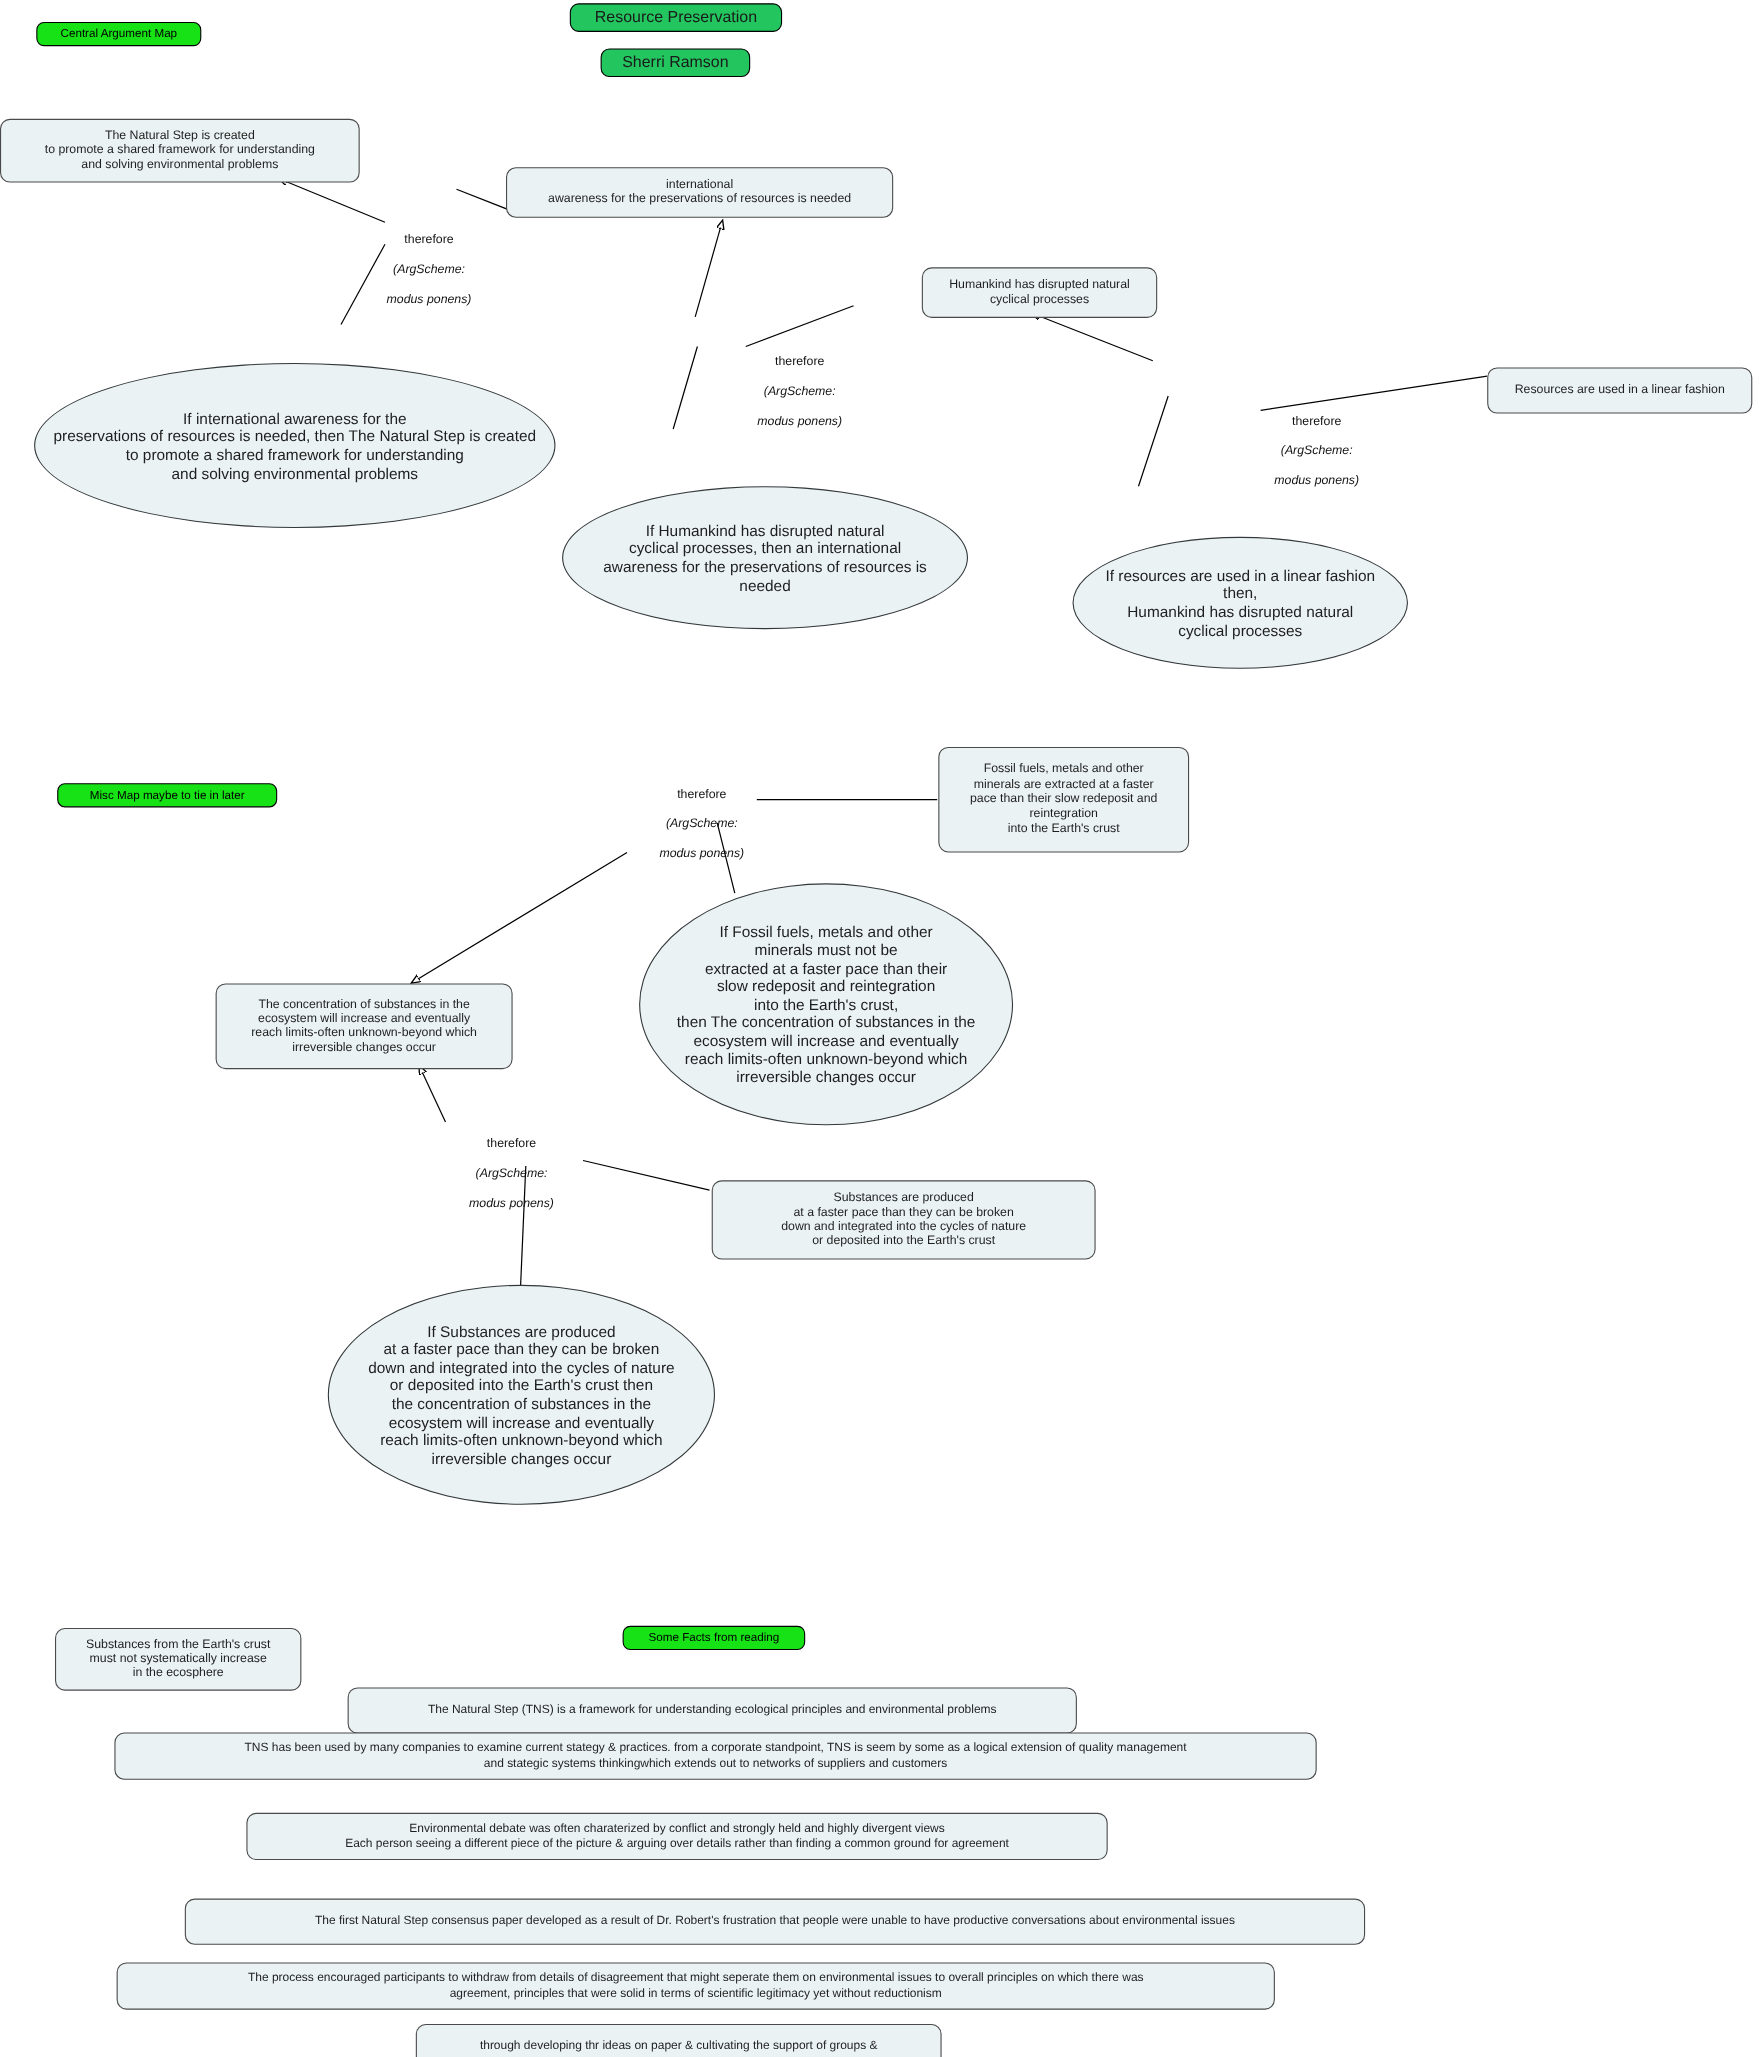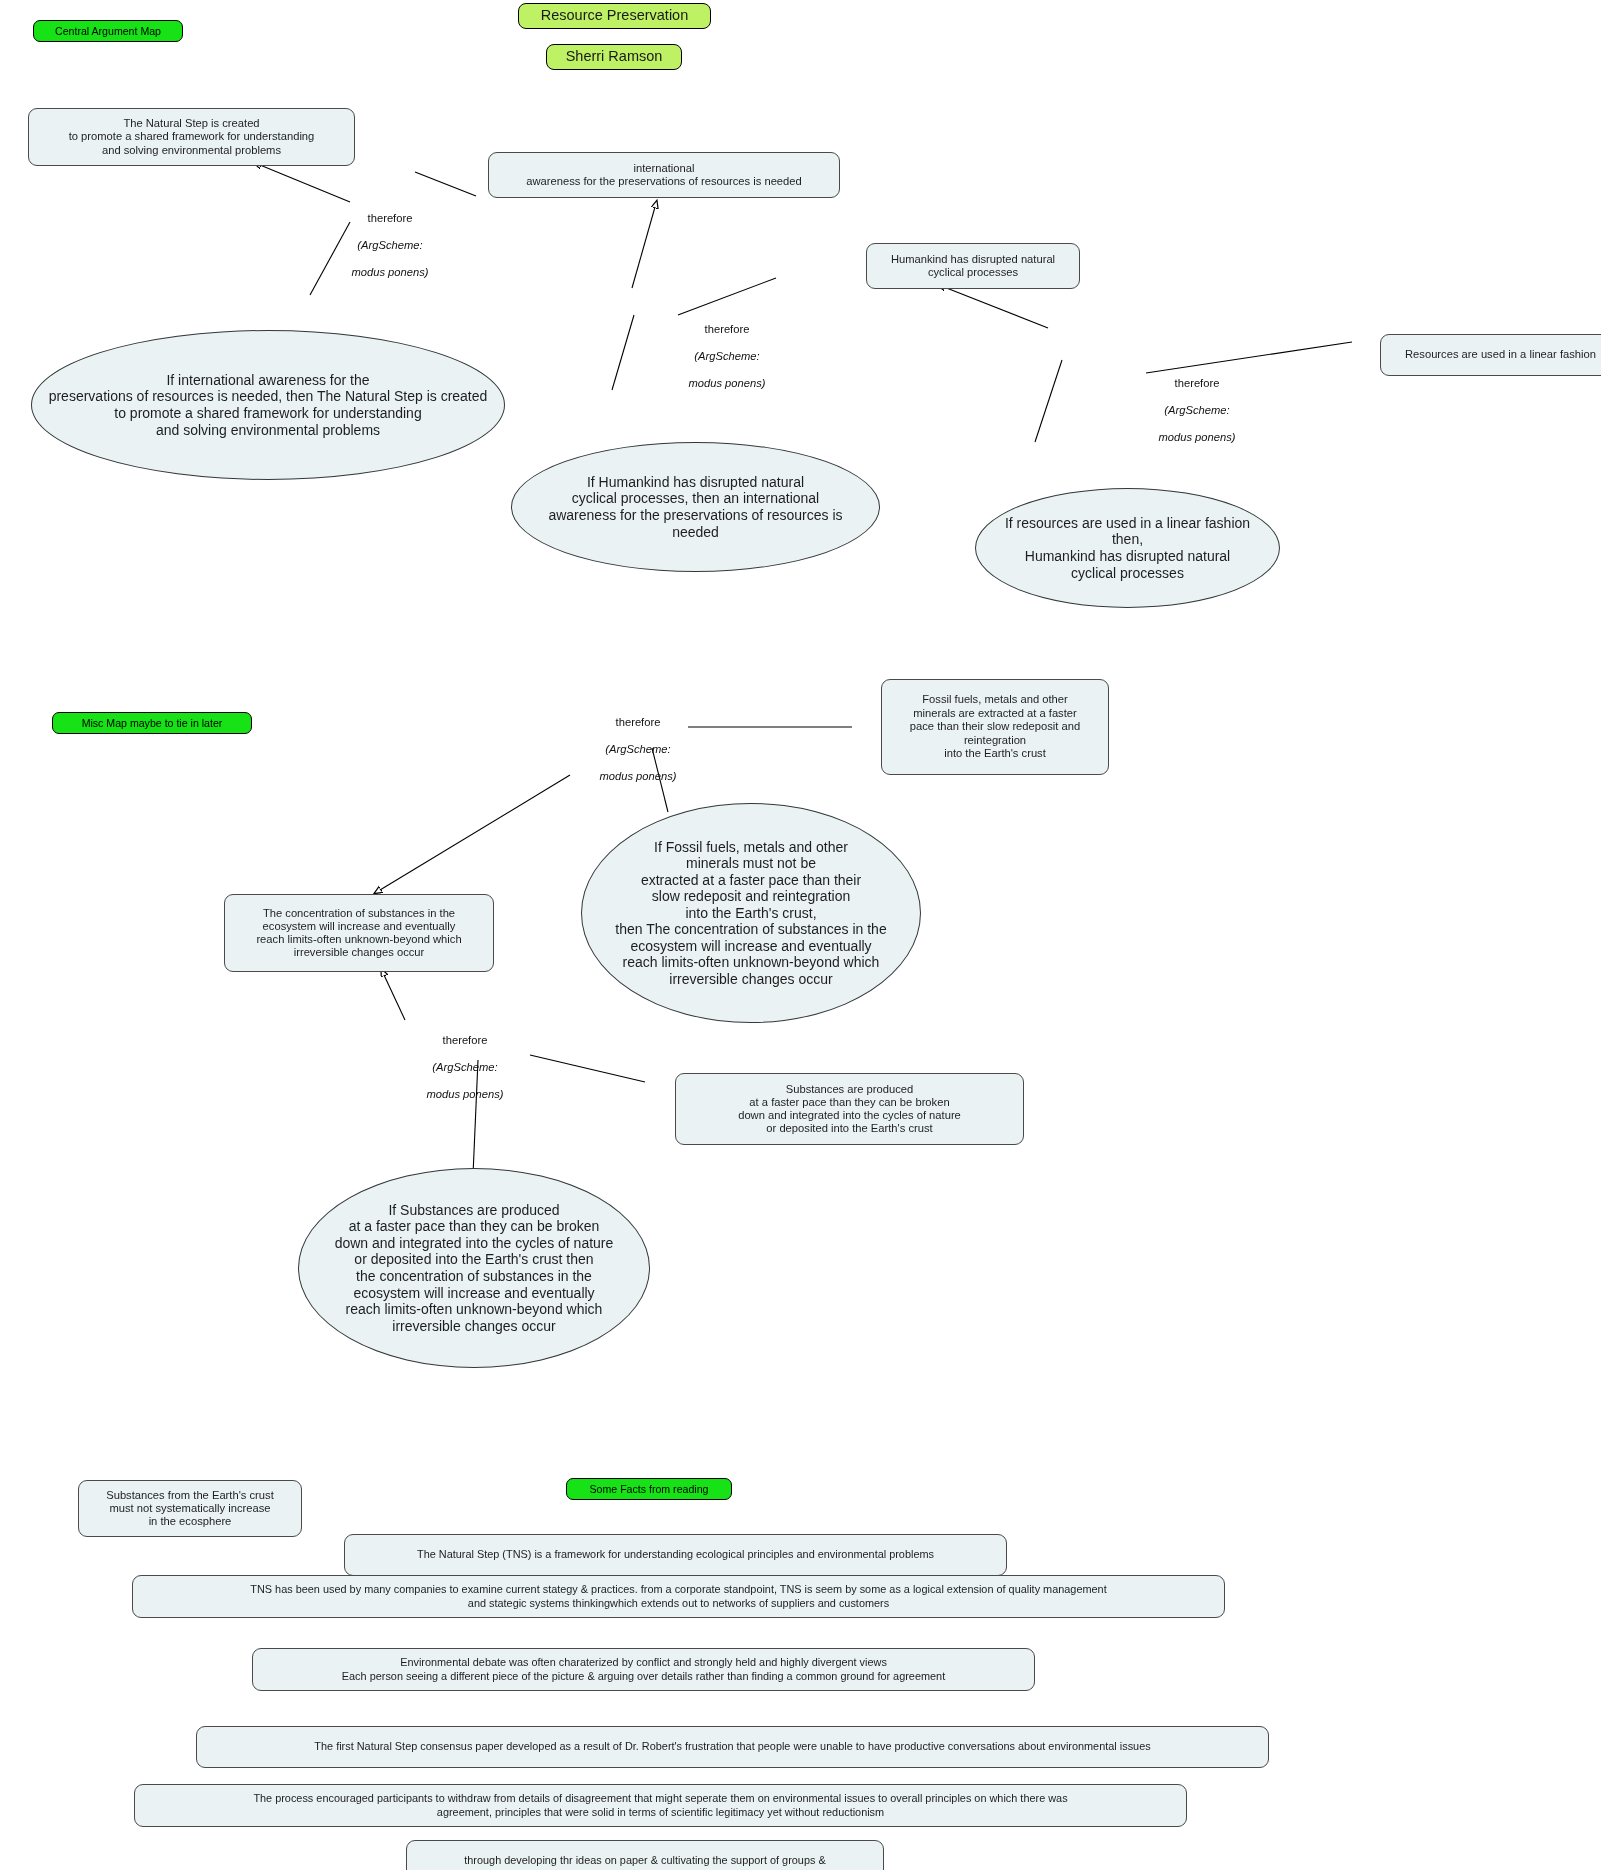--- a/index.html
+++ b/index.html
@@ -46,21 +46,20 @@
     white-space: pre-line;
   }
   
   .box {
     background: #eaf2f4;
     border: 1px solid #4a4a4a;
     border-radius: 9px;
     font-size: 11.2px;
     padding: 20px 8px;
     color: #1e1e1e;
-    margin-left: 28px;
   }
   
   .ellipse {
     background: #eaf2f4;
     border: 1.1px solid #33383a;
     border-radius: 50%;
     font-size: 14px;
     padding: 6px 14px;
     color: #1e1e1e;
   }
@@ -68,26 +67,27 @@
   .pill-green {
     background: #16e216;
     border: 1.2px solid #000000;
     border-radius: 7px;
     font-size: 10.6px;
     color: #000000;
     padding: 3px 7px;
   }
   
   .pill-purple {
-    background: #bef264;
+    background: #22c55e;
     border: 1.2px solid #000000;
     border-radius: 8px;
     font-size: 14.5px;
     color: #1a1a1a;
     padding: 3px 9px;
+    align-items: flex-end;
   }
   
   .scheme {
     position: absolute;
     font-size: 11.2px;
     text-align: center;
     line-height: 1.2;
     color: #111111;
     white-space: pre-line;
   }

